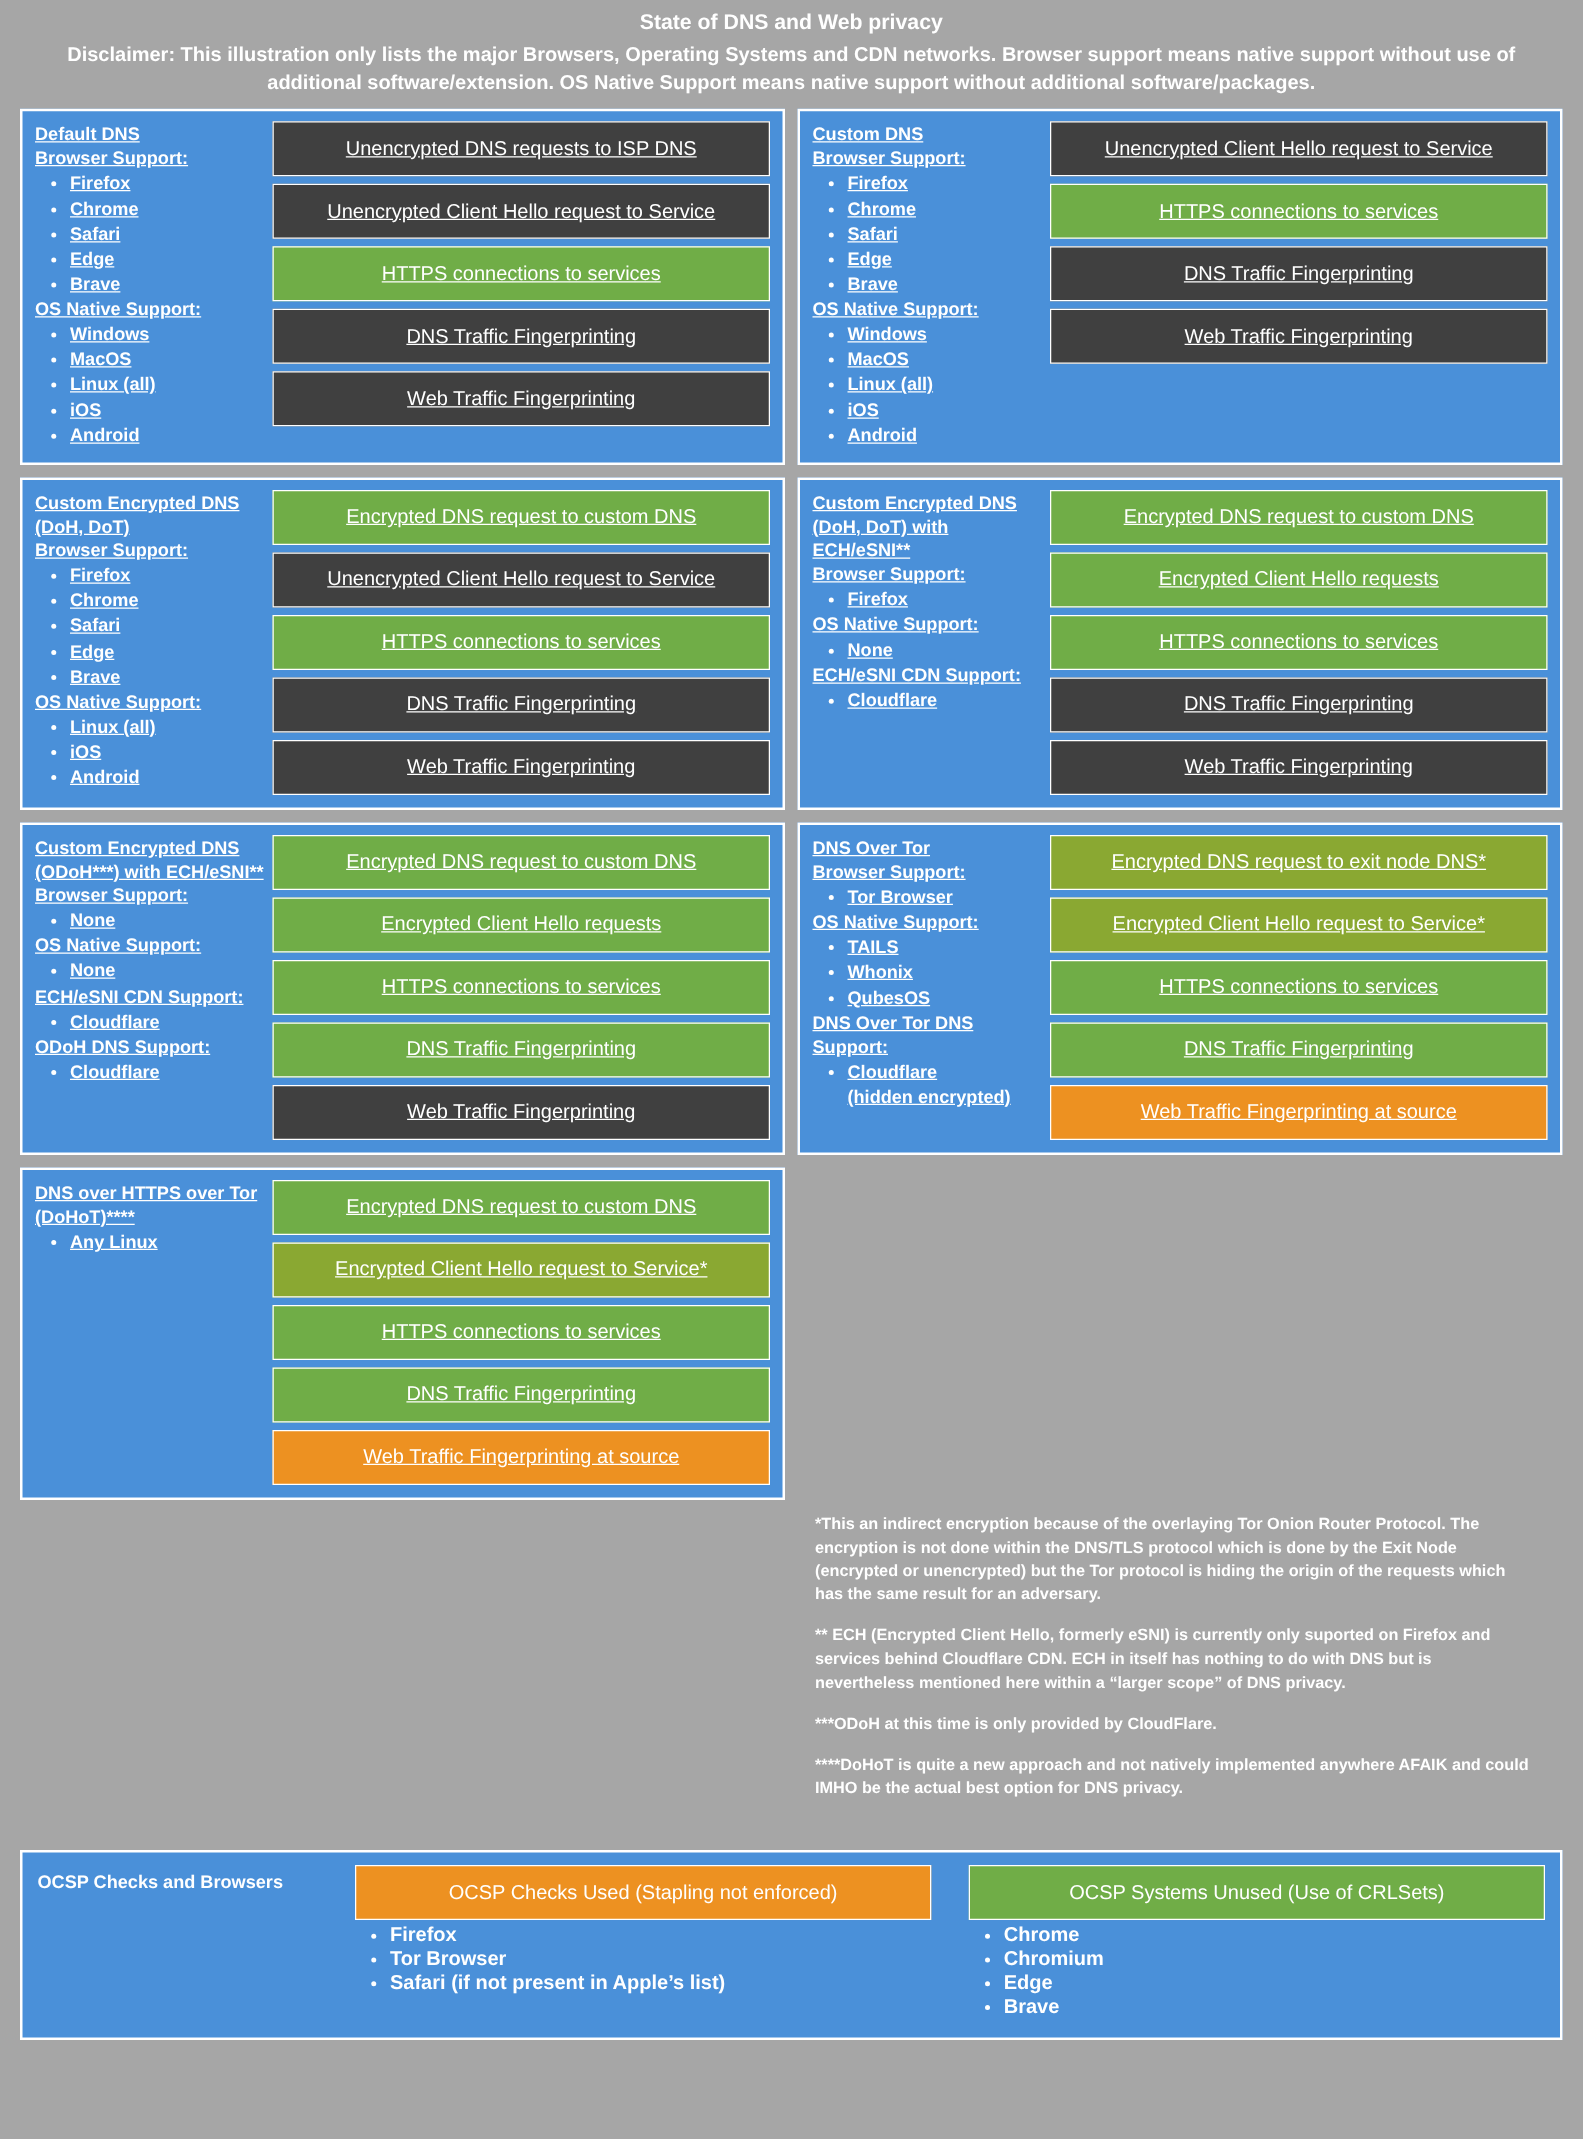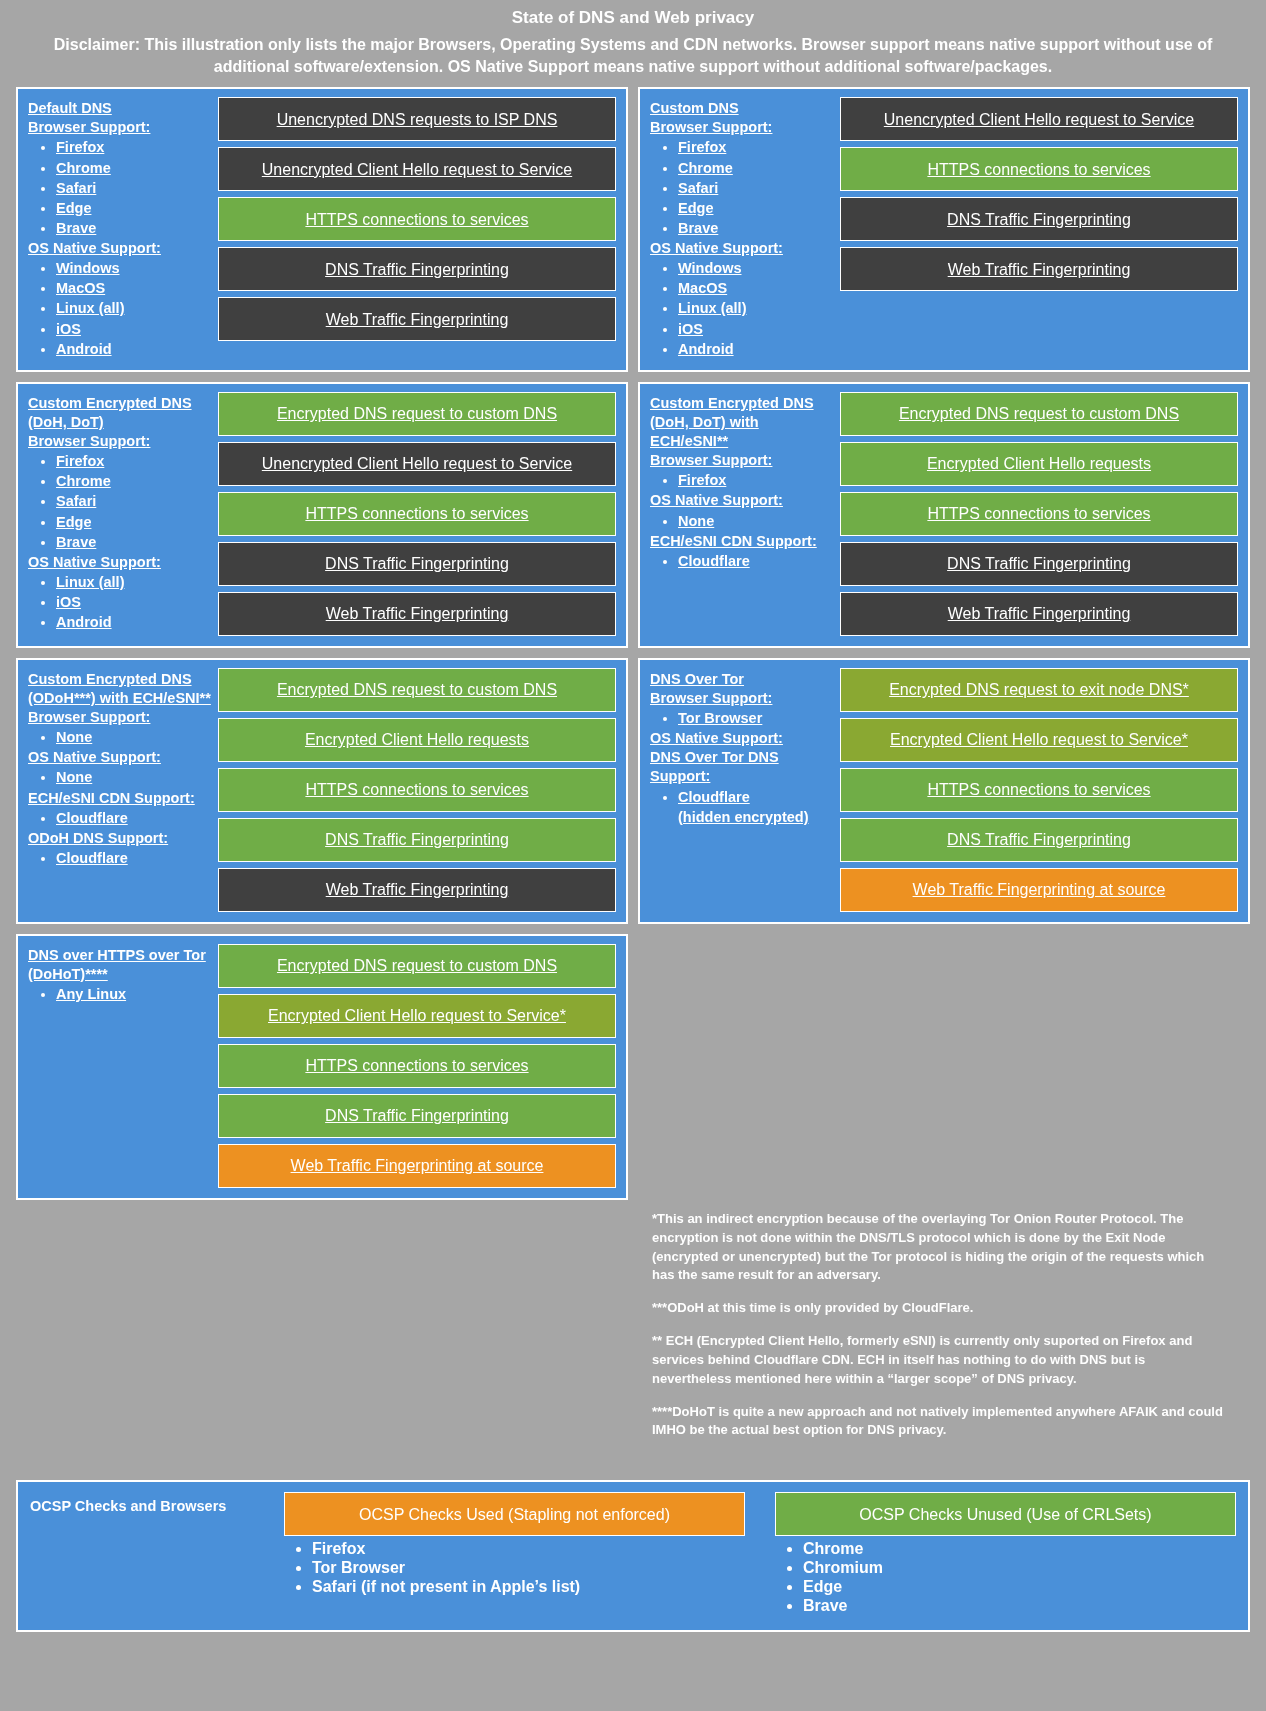--- a/index.html
+++ b/index.html
@@ -225,20 +225,25 @@
         </div>
       </div>
       <div class="panel half">
         <div class="panel-left">
           <div class="grp-title">DNS Over Tor</div>
           <div class="grp-title">Browser Support:</div>
           <ul class="bul">
             <li>Tor Browser</li>
           </ul>
           <div class="grp-title">OS Native Support:</div>
+          <ul class="bul">
+            <li>TAILS</li>
+            <li>Whonix</li>
+            <li>QubesOS</li>
+          </ul>
           <div class="grp-title">DNS Over Tor DNS Support:</div>
           <ul class="bul">
             <li>Cloudflare</li>
           </ul>
           <div class="indent">(hidden encrypted)</div>
         </div>
         <div class="panel-right">
           <div class="bar olive">Encrypted DNS request to exit node DNS*</div>
           <div class="bar olive">Encrypted Client Hello request to Service*</div>
           <div class="bar green">HTTPS connections to services</div>
@@ -260,40 +265,40 @@
           <div class="bar green">DNS Traffic Fingerprinting</div>
           <div class="bar orange">Web Traffic Fingerprinting at source</div>
         </div>
       </div>
     </div>
 
   <div class="notes-row">
     <div style="width:calc(50% - 5px);"></div>
     <div class="notes" id="footnotes">
         <p>*This an indirect encryption because of the overlaying Tor Onion Router Protocol. The encryption is not done within the DNS/TLS protocol which is done by the Exit Node (encrypted or unencrypted) but the Tor protocol is hiding the origin of the requests which has the same result for an adversary.</p>
+        <p>** ECH (Encrypted Client Hello, formerly eSNI) is currently only suported on Firefox and services behind Cloudflare CDN. ECH in itself has nothing to do with DNS but is nevertheless mentioned here within a “larger scope” of DNS privacy.</p>
         <p>***ODoH at this time is only provided by CloudFlare.</p>
-        <p>** ECH (Encrypted Client Hello, formerly eSNI) is currently only suported on Firefox and services behind Cloudflare CDN. ECH in itself has nothing to do with DNS but is nevertheless mentioned here within a “larger scope” of DNS privacy.</p>
         <p>****DoHoT is quite a new approach and not natively implemented anywhere AFAIK and could IMHO be the actual best option for DNS privacy.</p>
       </div>
   </div>
 
   <div class="ocsp">
     <div class="ocsp-top">
       <div class="ocsp-label">OCSP Checks and Browsers</div>
       <div class="ocsp-cols">
         <div class="ocsp-col">
           <div class="bar orange">OCSP Checks Used (Stapling not enforced)</div>
           <ul class="bul" id="ocsp-used-list">
               <li>Firefox</li>
               <li>Tor Browser</li>
               <li>Safari (if not present in Apple’s list)</li>
             </ul>
         </div>
         <div class="ocsp-col">
-          <div class="bar green">OCSP Checks Unused (Use of CRLSets)</div>
+          <div class="bar green">OCSP Systems Unused (Use of CRLSets)</div>
           <ul class="bul" id="ocsp-unused-list">
               <li>Chrome</li>
               <li>Chromium</li>
               <li>Edge</li>
               <li>Brave</li>
             </ul>
         </div>
       </div>
     </div>
   </div>

